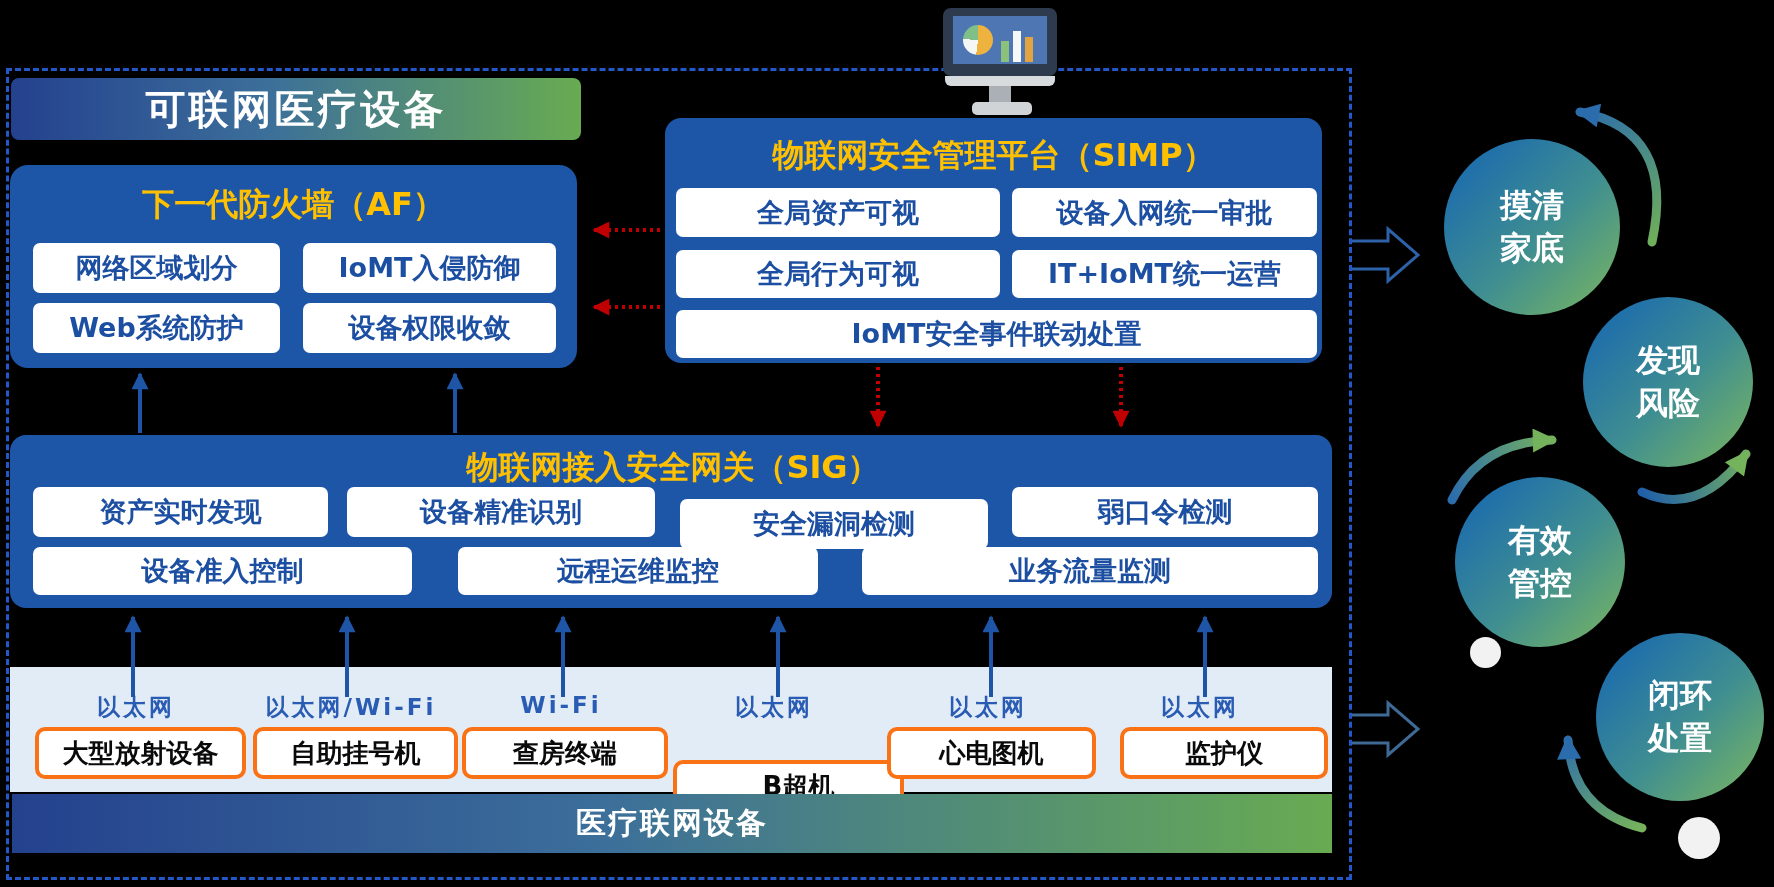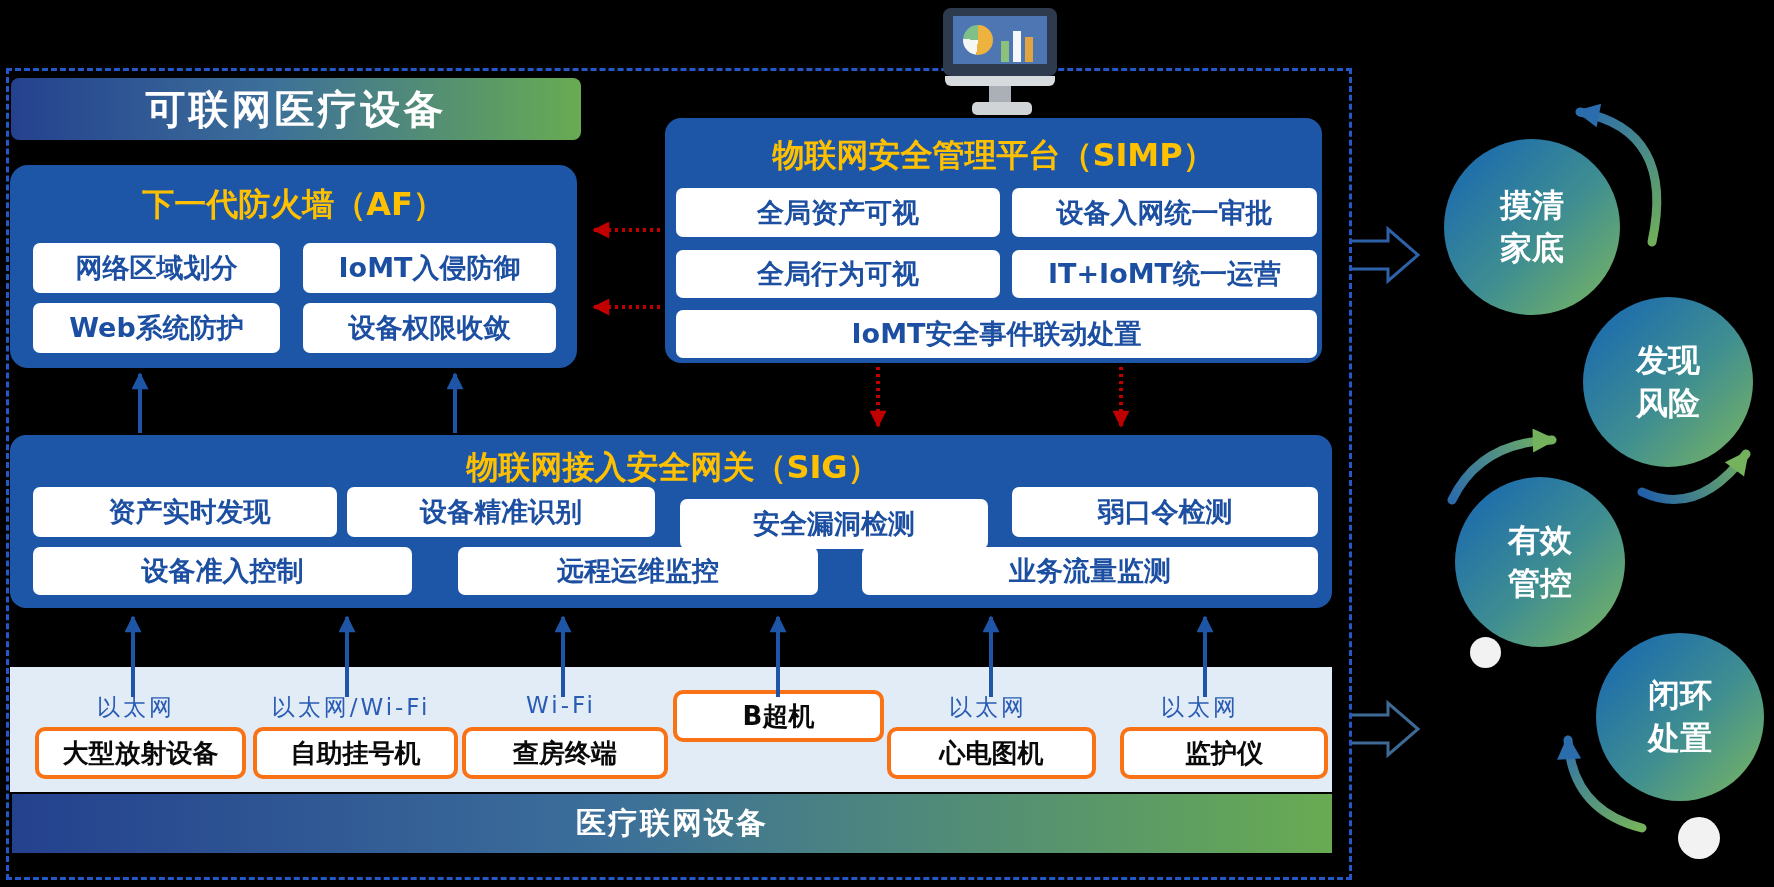--- a/index.html
+++ b/index.html
@@ -17,21 +17,21 @@
     color:#fff;font-weight:bold;display:flex;align-items:center;justify-content:center;
   }
   .bluebox{background:#1e56a7;border-radius:18px;}
   .boxtitle{color:#ffc000;font-weight:bold;text-align:center;width:100%;}
   .whitebox{
     background:#fff;border-radius:7px;color:#1c4fa1;font-weight:600;
     display:flex;align-items:center;justify-content:center;
   }
   .panel{background:#e2ecf7;}
   .netlabel{
-    color:#2a5cb4;font-weight:normal;font-size:23px;letter-spacing:3px;
+    color:#2a5cb4;font-weight:bold;font-size:23px;letter-spacing:3px;
     text-align:center;
   }
   .devbox{
     background:#fff;border:4px solid #f97316;border-radius:10px;color:#0a0a0a;
     font-weight:600;display:flex;align-items:center;justify-content:center;font-size:26px;
   }
   .circle{
     border-radius:50%;
     background:linear-gradient(135deg,#1464b4 0%,#3f8e91 55%,#7cb75f 100%);
     color:#fff;font-weight:bold;font-size:32px;line-height:43px;
@@ -84,41 +84,41 @@
   <div class="abs bluebox" style="left:665px;top:118px;width:657px;height:245px;border-radius:16px;"></div>
   <div class="abs boxtitle" style="left:665px;top:134px;width:657px;font-size:32px;">物联网安全管理平台（SIMP）</div>
   <div class="abs whitebox" style="left:676px;top:188px;width:324px;height:49px;font-size:27px;">全局资产可视</div>
   <div class="abs whitebox" style="left:1012px;top:188px;width:305px;height:49px;font-size:27px;">设备入网统一审批</div>
   <div class="abs whitebox" style="left:676px;top:250px;width:324px;height:48px;font-size:27px;">全局行为可视</div>
   <div class="abs whitebox" style="left:1012px;top:250px;width:305px;height:48px;font-size:27px;">IT+IoMT统一运营</div>
   <div class="abs whitebox" style="left:676px;top:310px;width:641px;height:48px;font-size:27px;">IoMT安全事件联动处置</div>
 
   <div class="abs bluebox" style="left:10px;top:435px;width:1322px;height:173px;border-radius:16px;"></div>
   <div class="abs boxtitle" style="left:10px;top:446px;width:1326px;font-size:32px;">物联网接入安全网关（SIG）</div>
-  <div class="abs whitebox" style="left:33px;top:487px;width:295px;height:50px;font-size:27px;padding-left:9px;">资产实时发现</div>
+  <div class="abs whitebox" style="left:33px;top:487px;width:295px;height:50px;font-size:27px;">资产实时发现</div>
   <div class="abs whitebox" style="left:347px;top:487px;width:308px;height:50px;font-size:27px;">设备精准识别</div>
   <div class="abs whitebox" style="left:680px;top:487px;width:308px;height:50px;font-size:27px;margin-top:12px;">安全漏洞检测</div>
   <div class="abs whitebox" style="left:1012px;top:487px;width:306px;height:50px;font-size:27px;">弱口令检测</div>
   <div class="abs whitebox" style="left:33px;top:547px;width:379px;height:48px;font-size:27px;">设备准入控制</div>
   <div class="abs whitebox" style="left:458px;top:547px;width:360px;height:48px;font-size:27px;">远程运维监控</div>
   <div class="abs whitebox" style="left:862px;top:547px;width:456px;height:48px;font-size:27px;">业务流量监测</div>
 
   <div class="abs panel" style="left:10px;top:667px;width:1322px;height:125px;"></div>
 
   <div class="abs netlabel" style="left:56px;top:692px;width:160px;">以太网</div>
   <div class="abs netlabel" style="left:241px;top:692px;width:220px;">以太网/Wi-Fi</div>
   <div class="abs netlabel" style="left:481px;top:692px;width:160px;">Wi-Fi</div>
   <div class="abs netlabel" style="left:694px;top:692px;width:160px;">以太网</div>
   <div class="abs netlabel" style="left:908px;top:692px;width:160px;">以太网</div>
   <div class="abs netlabel" style="left:1120px;top:692px;width:160px;">以太网</div>
 
   <div class="abs devbox" style="left:35px;top:727px;width:203px;height:44px;">大型放射设备</div>
   <div class="abs devbox" style="left:253px;top:727px;width:197px;height:44px;">自助挂号机</div>
   <div class="abs devbox" style="left:462px;top:727px;width:198px;height:44px;">查房终端</div>
-  <div class="abs devbox" style="left:673px;top:690px;width:203px;height:44px;">B超机</div>
+  <div class="abs devbox" style="left:673px;top:760px;width:203px;height:44px;padding-left:20px;">B超机</div>
   <div class="abs devbox" style="left:887px;top:727px;width:201px;height:44px;">心电图机</div>
   <div class="abs devbox" style="left:1100px;top:727px;width:200px;height:44px;margin-left:20px;">监护仪</div>
 
   <div class="abs grad-bar" style="left:12px;top:794px;width:1320px;height:59px;font-size:30px;letter-spacing:2px;">
     <span>医疗联网设备</span>
   </div>
 
   <div class="abs circle" style="left:1444px;top:139px;width:176px;height:176px;">
     <span>摸清</span>
     <span>家底</span>

